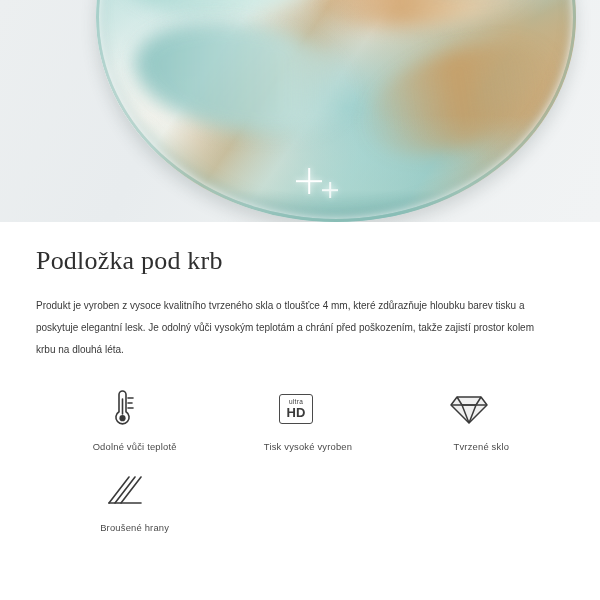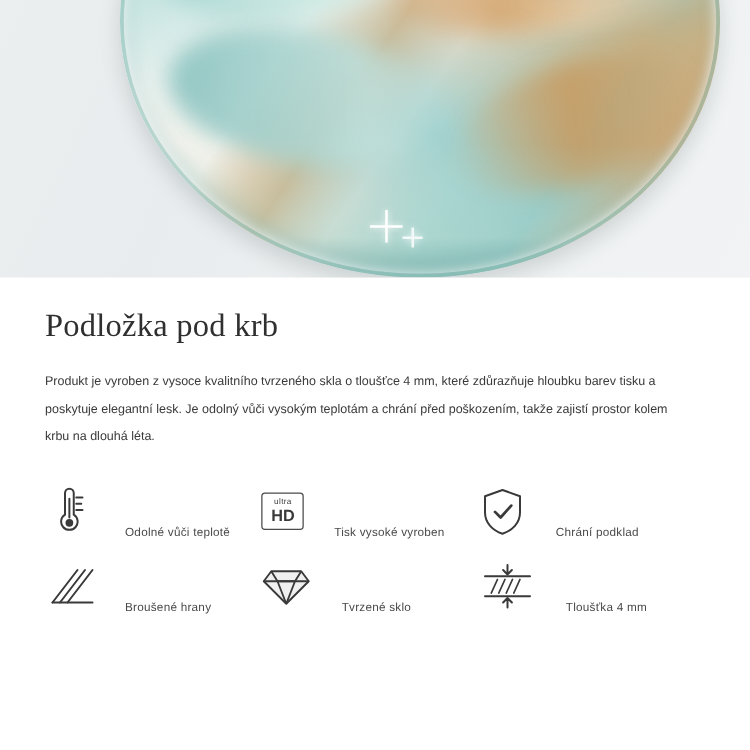--- a/index.html
+++ b/index.html
@@ -128,22 +128,22 @@
 
   
   .features {
     margin-top: 26px;
     display: grid;
     grid-template-columns: repeat(3, 1fr);
     row-gap: 16px;
   }
   .feature {
     display: flex;
-    flex-direction: row;
-    align-items: flex-end;
+    flex-direction: column;
+    align-items: center;
     justify-content: flex-start;
   }
   .feature .glyph {
     height: 44px;
     display: flex;
     align-items: center;
     justify-content: center;
   }
   .feature .caption {
     margin-top: 10px;
@@ -218,68 +218,42 @@
       <div class="feature">
         <div class="glyph">
           <div class="hd-box">
             <span class="u">ultra</span>
             <span class="h">HD</span>
           </div>
         </div>
         <div class="caption">Tisk vysoké vyroben</div>
       </div>
 
-      <div class="feature">
-        <div class="glyph">
-          <svg class="ico" width="38" height="42" viewBox="0 0 38 42" fill="none">
-            <path d="M19 4 L33 9 V22 C33 30.5 26.8 36.4 19 39 C11.2 36.4 5 30.5 5 22 V9 Z" fill="none" stroke="#3a3a3a" stroke-width="1.6" stroke-linejoin="round"></path>
-            <path d="M13 21.5 l4.5 4.5 L26 16.5" stroke="#3a3a3a" stroke-width="2.2" stroke-linecap="round" stroke-linejoin="round" fill="none"></path>
-          </svg>
-        </div>
-        <div class="caption">Chrání podklad</div>
-      </div>
-
-      <div class="feature">
-        <div class="glyph">
-          <svg class="ico" width="40" height="34" viewBox="0 0 40 34" fill="none" stroke="#3a3a3a" stroke-width="1.6" stroke-linecap="round">
-            <path d="M6 30 L26 4"></path>
-            <path d="M12 30 L32 4"></path>
-            <path d="M18 30 L38 4"></path>
-            <path d="M6 30 H38"></path>
-          </svg>
-        </div>
-        <div class="caption">Broušené hrany</div>
-      </div>
 
       <div class="feature">
         <div class="glyph">
           <svg class="ico" width="40" height="36" viewBox="0 0 40 36" fill="none" stroke="#3a3a3a" stroke-width="1.5" stroke-linejoin="round">
             <path d="M8 6 H32 L38 14 L20 32 L2 14 Z" fill="#3a3a3a" fill-opacity="0.08"></path>
             <path d="M2 14 H38"></path>
             <path d="M8 6 L13 14 L20 32"></path>
             <path d="M32 6 L27 14 L20 32"></path>
             <path d="M13 14 H27"></path>
           </svg>
         </div>
         <div class="caption">Tvrzené sklo</div>
       </div>
 
       <div class="feature">
         <div class="glyph">
-          <svg class="ico" width="46" height="38" viewBox="0 0 46 38" fill="none" stroke="#3a3a3a" stroke-width="1.6" stroke-linecap="round">
-            <line x1="5" y1="11" x2="41" y2="11"></line>
-            <line x1="5" y1="27" x2="41" y2="27"></line>
-            <path d="M23 2 V9 M19.5 6 L23 9.6 L26.5 6" stroke-linejoin="round"></path>
-            <path d="M23 36 V29 M19.5 32 L23 28.4 L26.5 32" stroke-linejoin="round"></path>
-            <g stroke-width="1.3">
-              <line x1="10" y1="24.5" x2="15" y2="13.5"></line>
-              <line x1="16" y1="24.5" x2="21" y2="13.5"></line>
-              <line x1="22" y1="24.5" x2="27" y2="13.5"></line>
-              <line x1="28" y1="24.5" x2="33" y2="13.5"></line>
-            </g>
+          <svg class="ico" width="40" height="34" viewBox="0 0 40 34" fill="none" stroke="#3a3a3a" stroke-width="1.6" stroke-linecap="round">
+            <path d="M6 30 L26 4"></path>
+            <path d="M12 30 L32 4"></path>
+            <path d="M18 30 L38 4"></path>
+            <path d="M6 30 H38"></path>
           </svg>
         </div>
-        <div class="caption">Tloušťka 4 mm</div>
-      </div>
+        <div class="caption">Broušené hrany</div>
+      </div>
+
 
     </div>
   </div>
 </div>
 
 </body></html>

